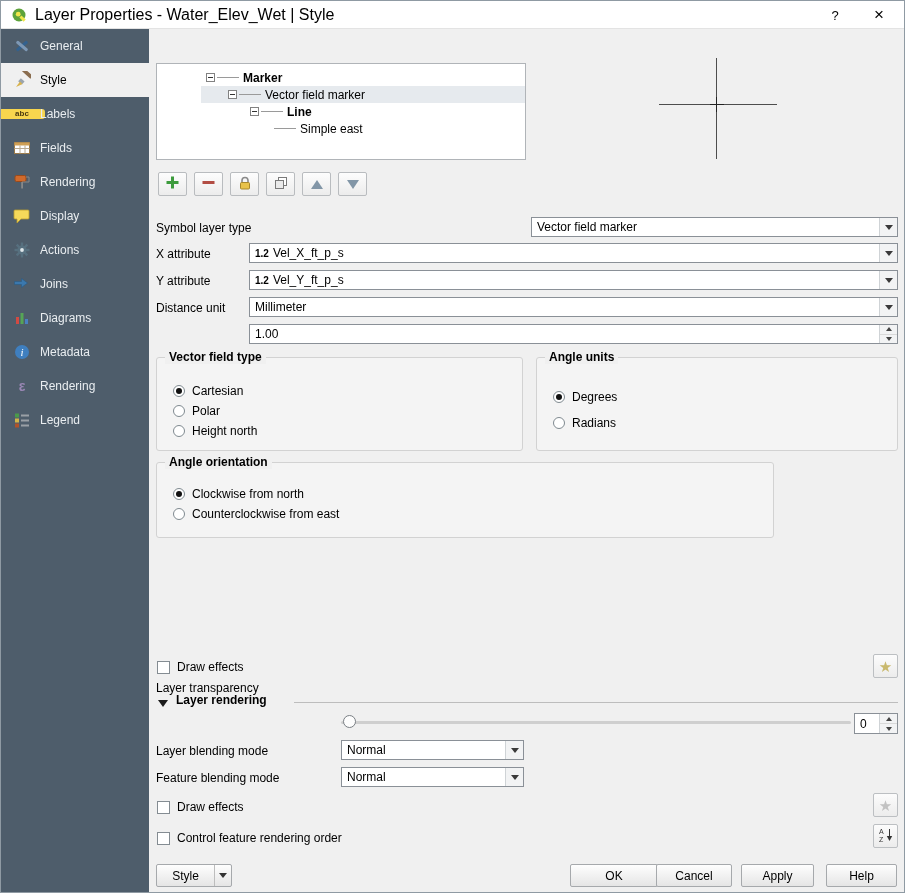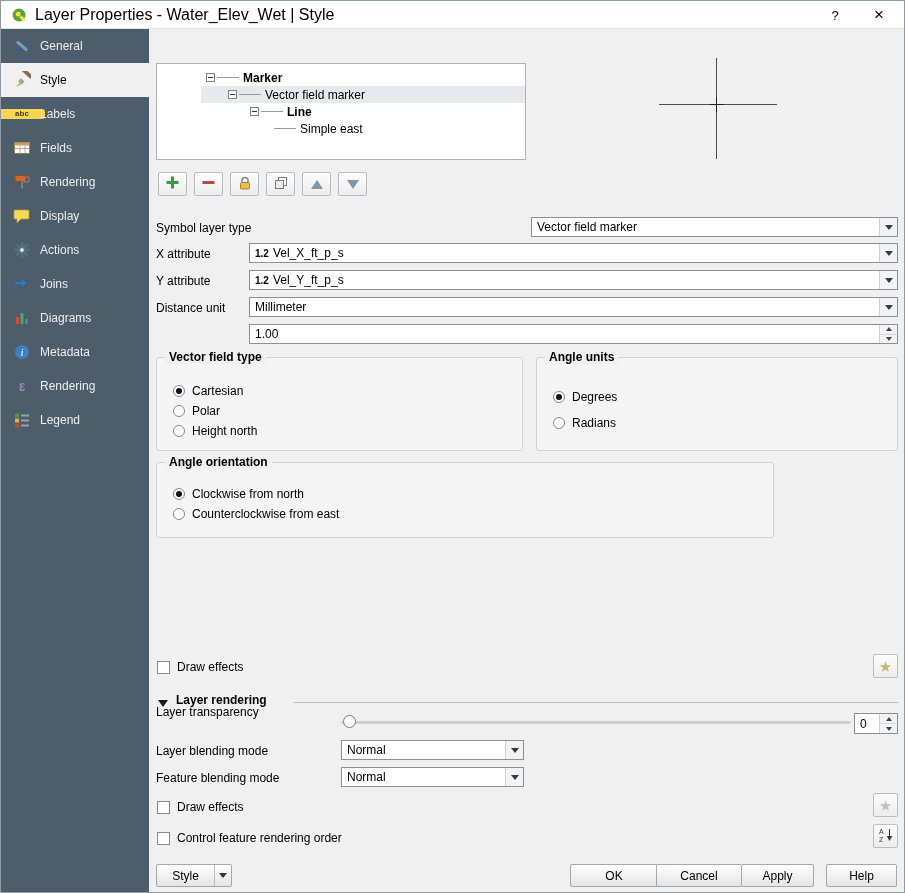--- a/index.html
+++ b/index.html
@@ -364,21 +364,21 @@
   <div class="sq-btn" style="left:872px;top:653px;">
     <span class="star">★</span>
   </div>
 
   <div class="section-head" style="left:157px;top:692px;">
     <span class="collapse-tri"></span>
     <span>Layer rendering</span>
   </div>
   <div class="hrule" style="left:293px;top:701px;width:604px;"></div>
 
-  <span class="flabel" style="left:155px;top:704px;text-align:right;">Layer transparency</span>
+  <span class="flabel" style="left:155px;top:680px;text-align:right;">Layer transparency</span>
   <div class="slider" style="left:340px;top:713px;width:510px;">
     <div class="groove"></div>
     <div class="handle"></div>
   </div>
   <div class="spin" style="left:853px;top:712px;width:44px;height:21px;">
     <span class="txt">0</span>
     <div class="spin-btns">
       <div class="sb up"></div>
       <div class="sb down"></div>
     </div>
@@ -416,17 +416,17 @@
           <path d="M8.8 9 L11.5 14 L14.2 9 Z" fill="#333"></path>
         </svg></span>
   </div>
 
   <div class="btn style-btn" style="left:155px;top:863px;width:76px;">
     <span class="lbl">Style</span>
     <span class="sep"></span>
     <span class="caret"></span>
   </div>
   <div class="btn" style="left:569px;top:863px;width:88px;">OK</div>
-  <div class="btn" style="left:655px;top:863px;width:86px;text-align:center;">Cancel</div>
+  <div class="btn" style="left:655px;top:863px;width:76px;text-align:center;">Cancel</div>
   <div class="btn" style="left:740px;top:863px;width:73px;">Apply</div>
   <div class="btn" style="left:825px;top:863px;width:71px;">Help</div>
 
 </div>
 
 </body></html>

